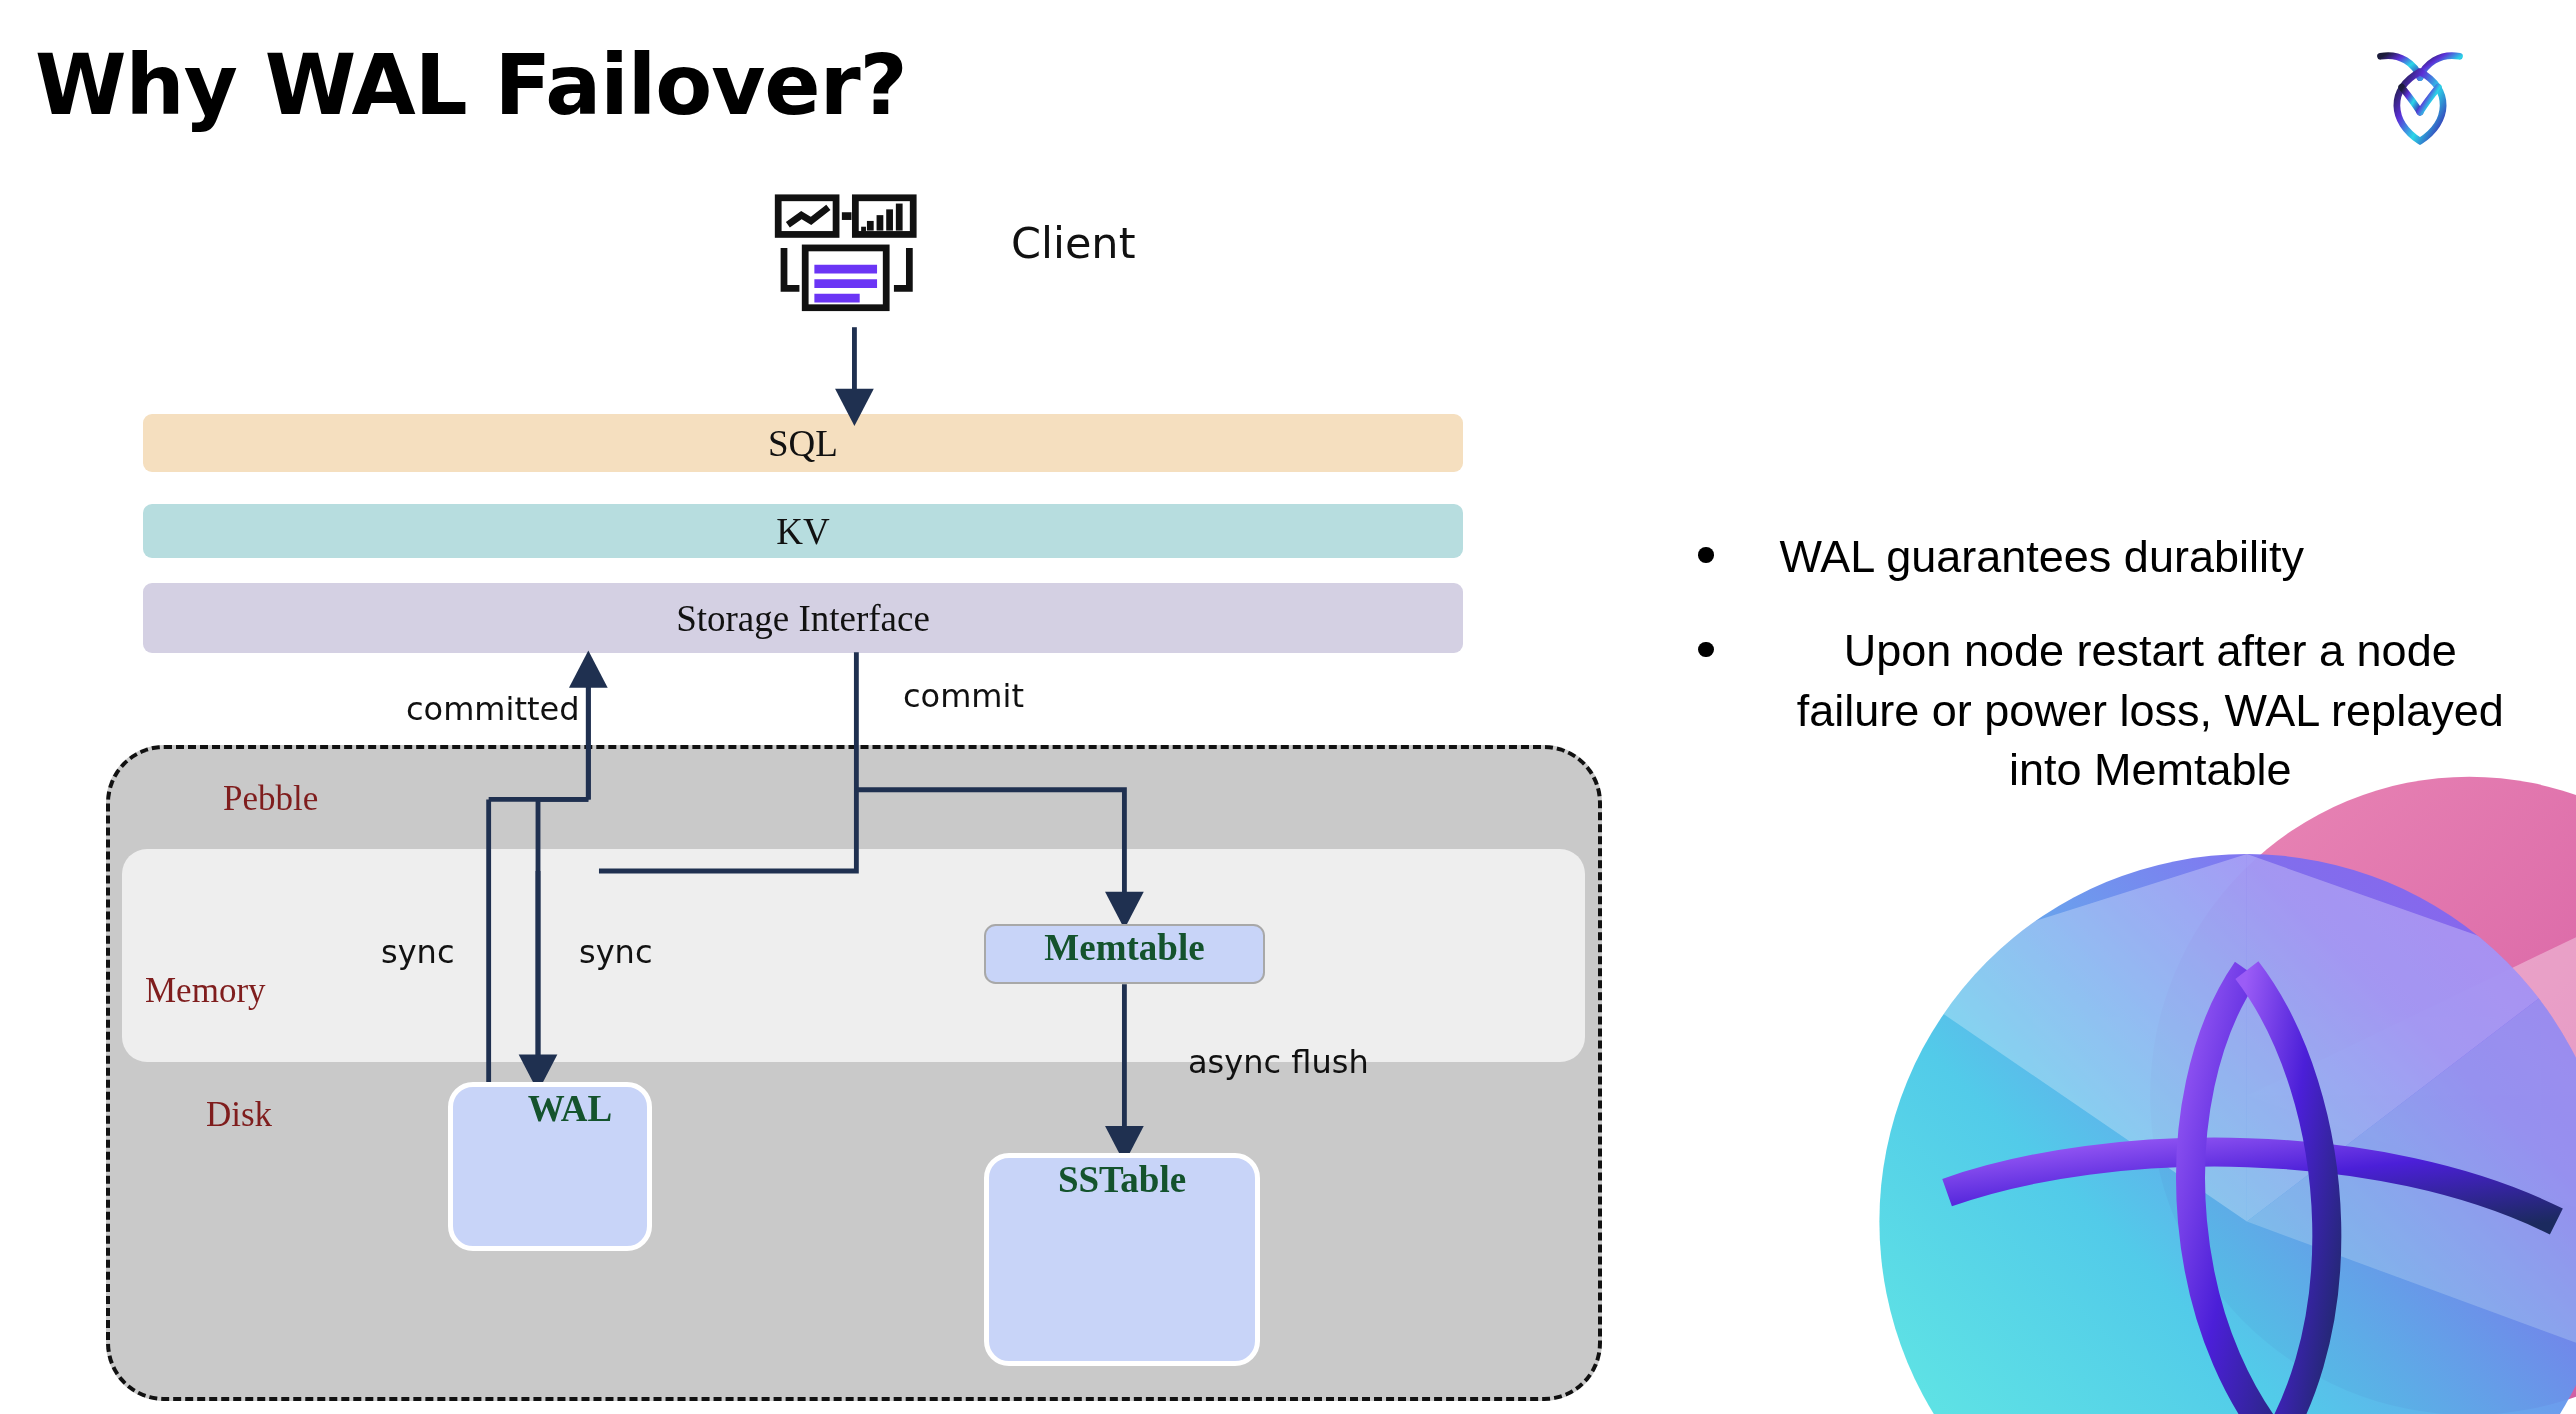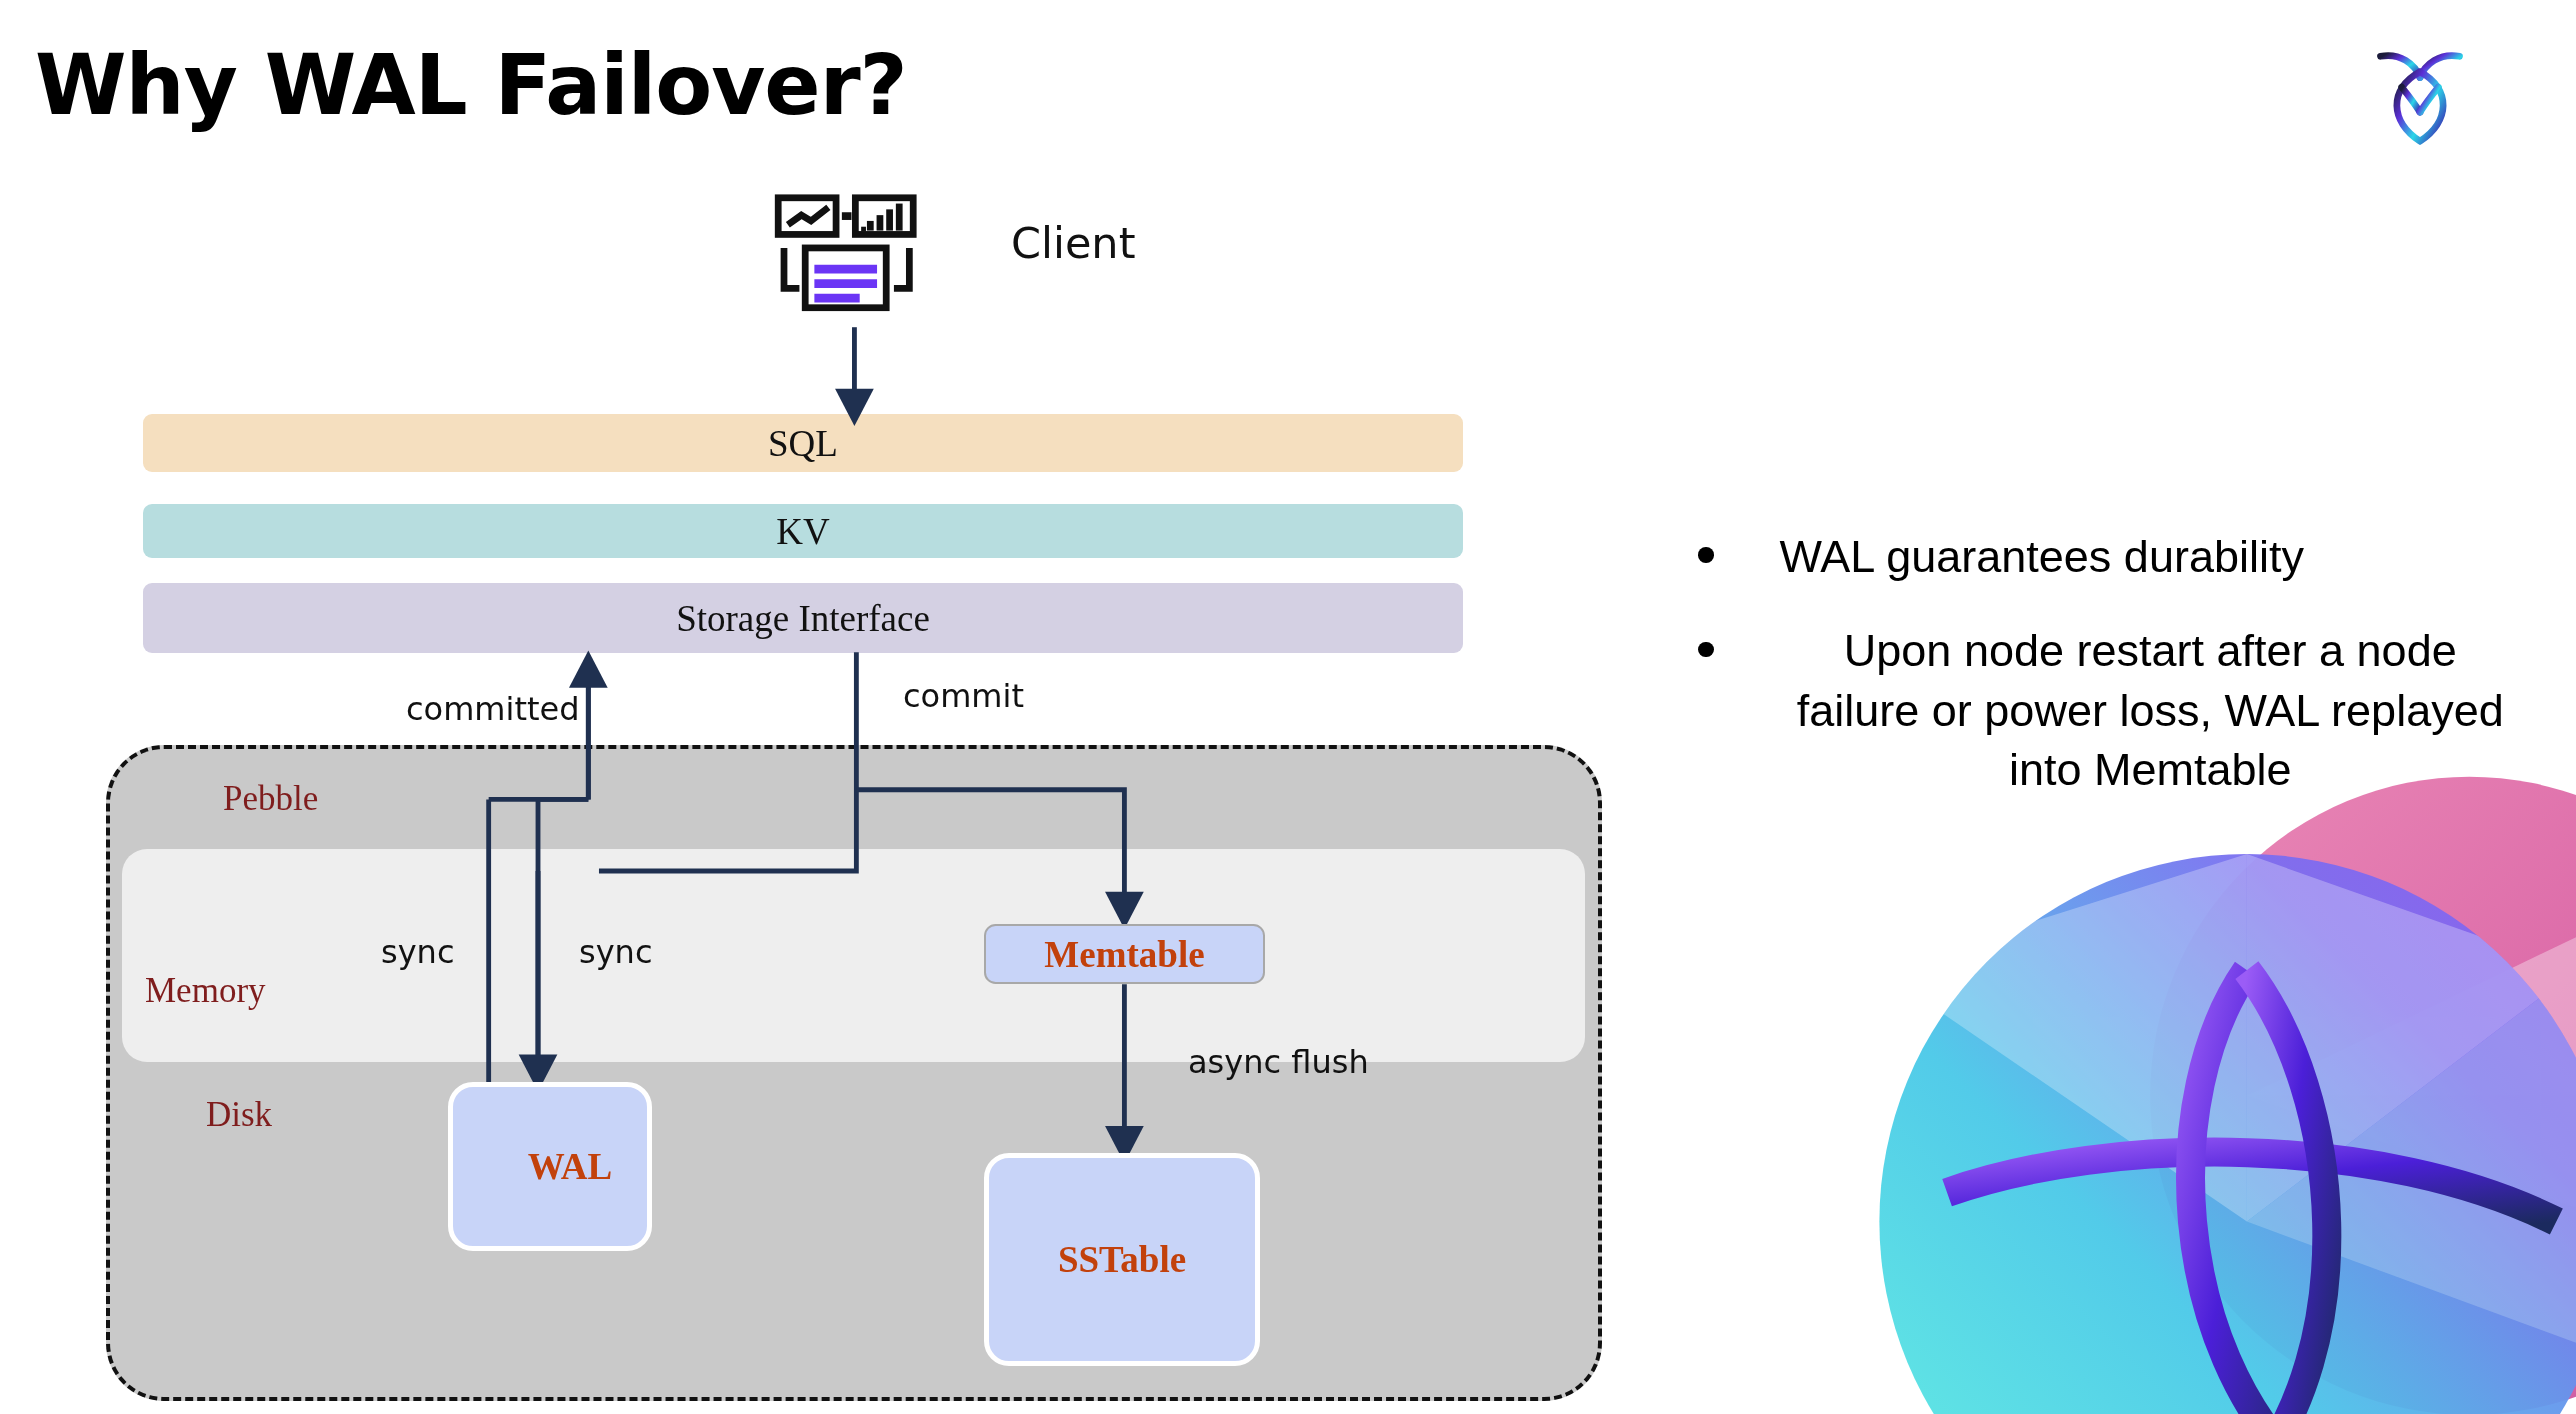--- a/index.html
+++ b/index.html
@@ -125,26 +125,26 @@
   }
   #label-pebble { left: 223px; top: 779px; }
   #label-memory { left: 145px; top: 971px; }
   #label-disk   { left: 206px; top: 1095px; }
 
   
   .node-box {
     position: absolute;
     background: #c8d4f8;
     display: flex;
-    align-items: center;
+    align-items: flex-start;
     justify-content: center;
     font-family: "Liberation Serif", serif;
     font-weight: bold;
     font-size: 37px;
-    color: #c2410c;
+    color: #14532d;
     box-sizing: border-box;
   }
   #node-memtable {
     left: 984px; top: 924px; width: 281px; height: 60px;
     border: 2.9px solid #a8a8a8; border-radius: 11.6px;
   }
   #node-wal {
     left: 448px; top: 1082px; width: 204px; height: 169px;
     border: 5.8px solid #ffffff; border-radius: 25px; padding-left: 40px;
   }

